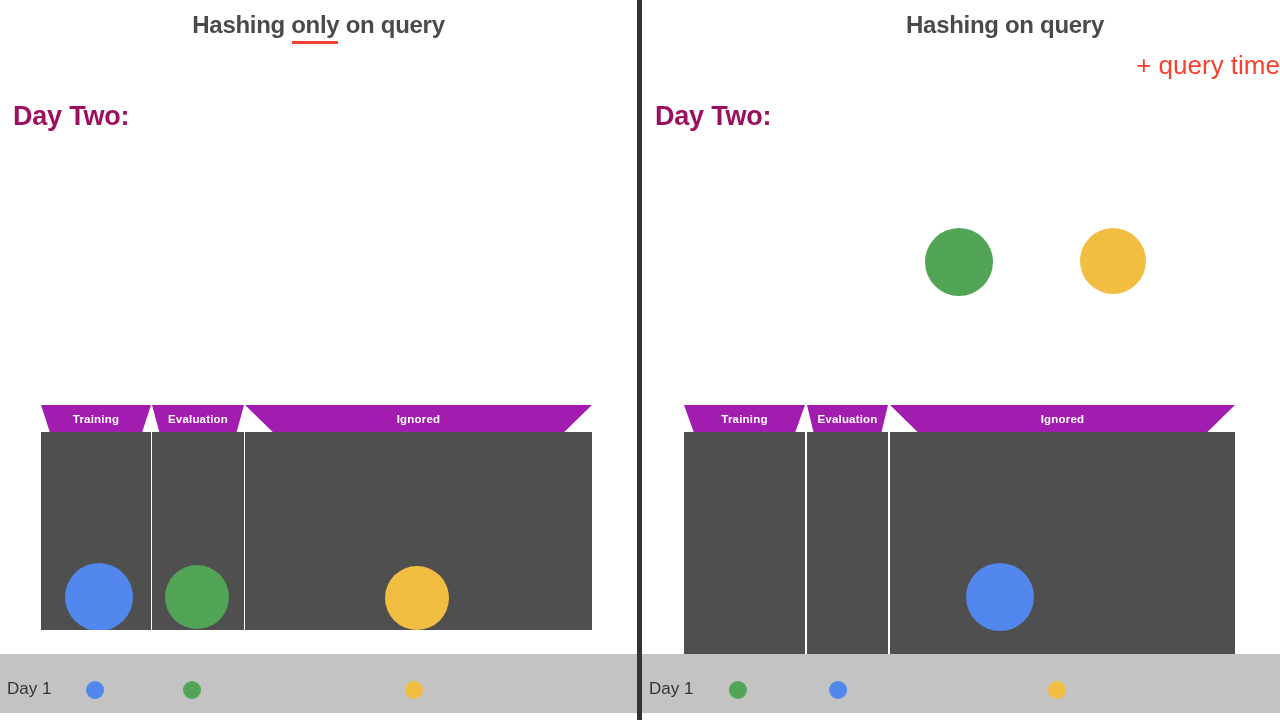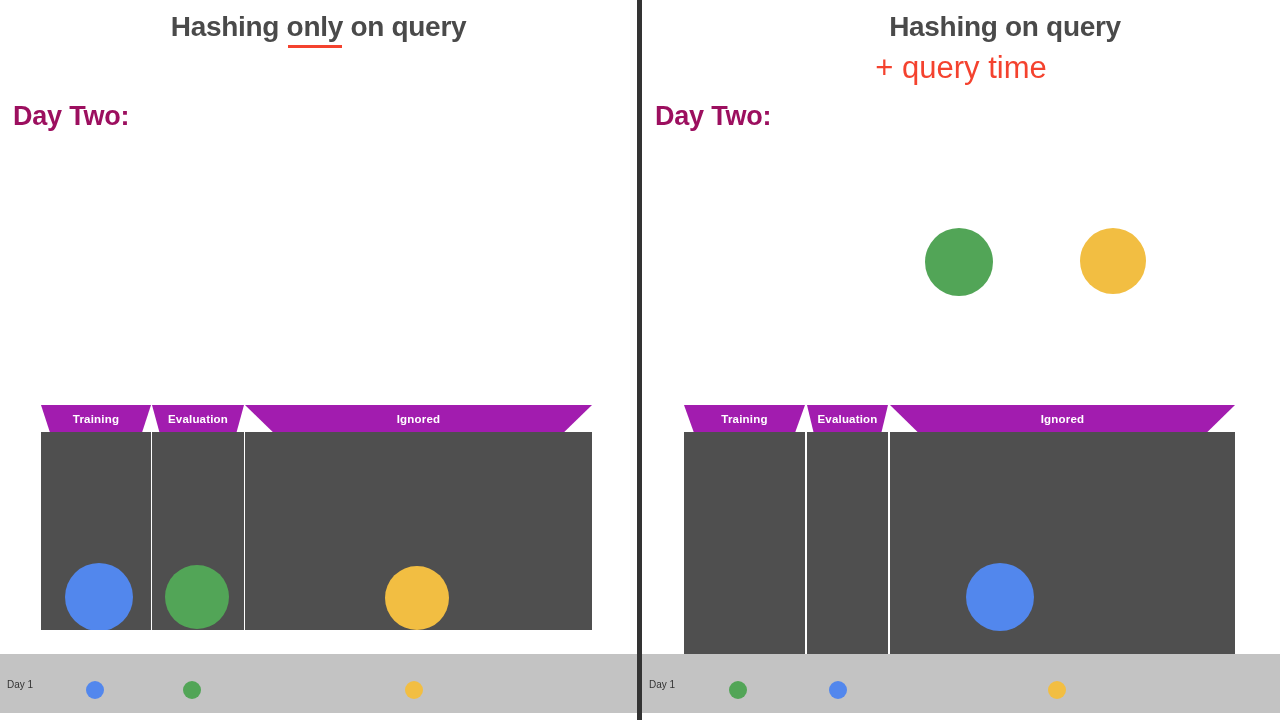--- a/index.html
+++ b/index.html
@@ -39,21 +39,21 @@
   .panel-right { left: 642px; width: 638px; }
 
   
   .title {
     position: absolute;
     left: 0;
     width: 100%;
     text-align: center;
     color: #4a4a4a;
     font-weight: bold;
-    font-size: 28px;
+    font-size: 24px;
     letter-spacing: -0.3px;
     line-height: 1.15;
     white-space: nowrap;
   }
   .title-left  { top: 11px; }
   .title-right { top: 11px; padding-left: 44px; }
 
   .title .u-red {
     position: relative;
     display: inline-block;
@@ -67,24 +67,24 @@
     bottom: -4px;
     height: 3px;
     background: #f4422e;
   }
 
   .subtitle-red {
     position: absolute;
     left: 0;
     width: 100%;
     top: 50px;
-    text-align: center;
+    text-align: right;
     color: #f4422e;
     font-weight: normal;
-    font-size: 31px;
+    font-size: 26px;
     white-space: nowrap;
   }
 
   
   .day-label {
     position: absolute;
     top: 101px;
     color: #9c0f5f;
     font-weight: bold;
     font-size: 27px;
@@ -135,21 +135,21 @@
   }
 
   
   .timeline {
     position: absolute;
     background: #c3c3c3;
   }
   .timeline-label {
     position: absolute;
     color: #333333;
-    font-size: 10px;
+    font-size: 17px;
     white-space: nowrap;
   }
   .timeline-dot {
     position: absolute;
     border-radius: 50%;
   }
 </style>
 </head>
 <body>
 

